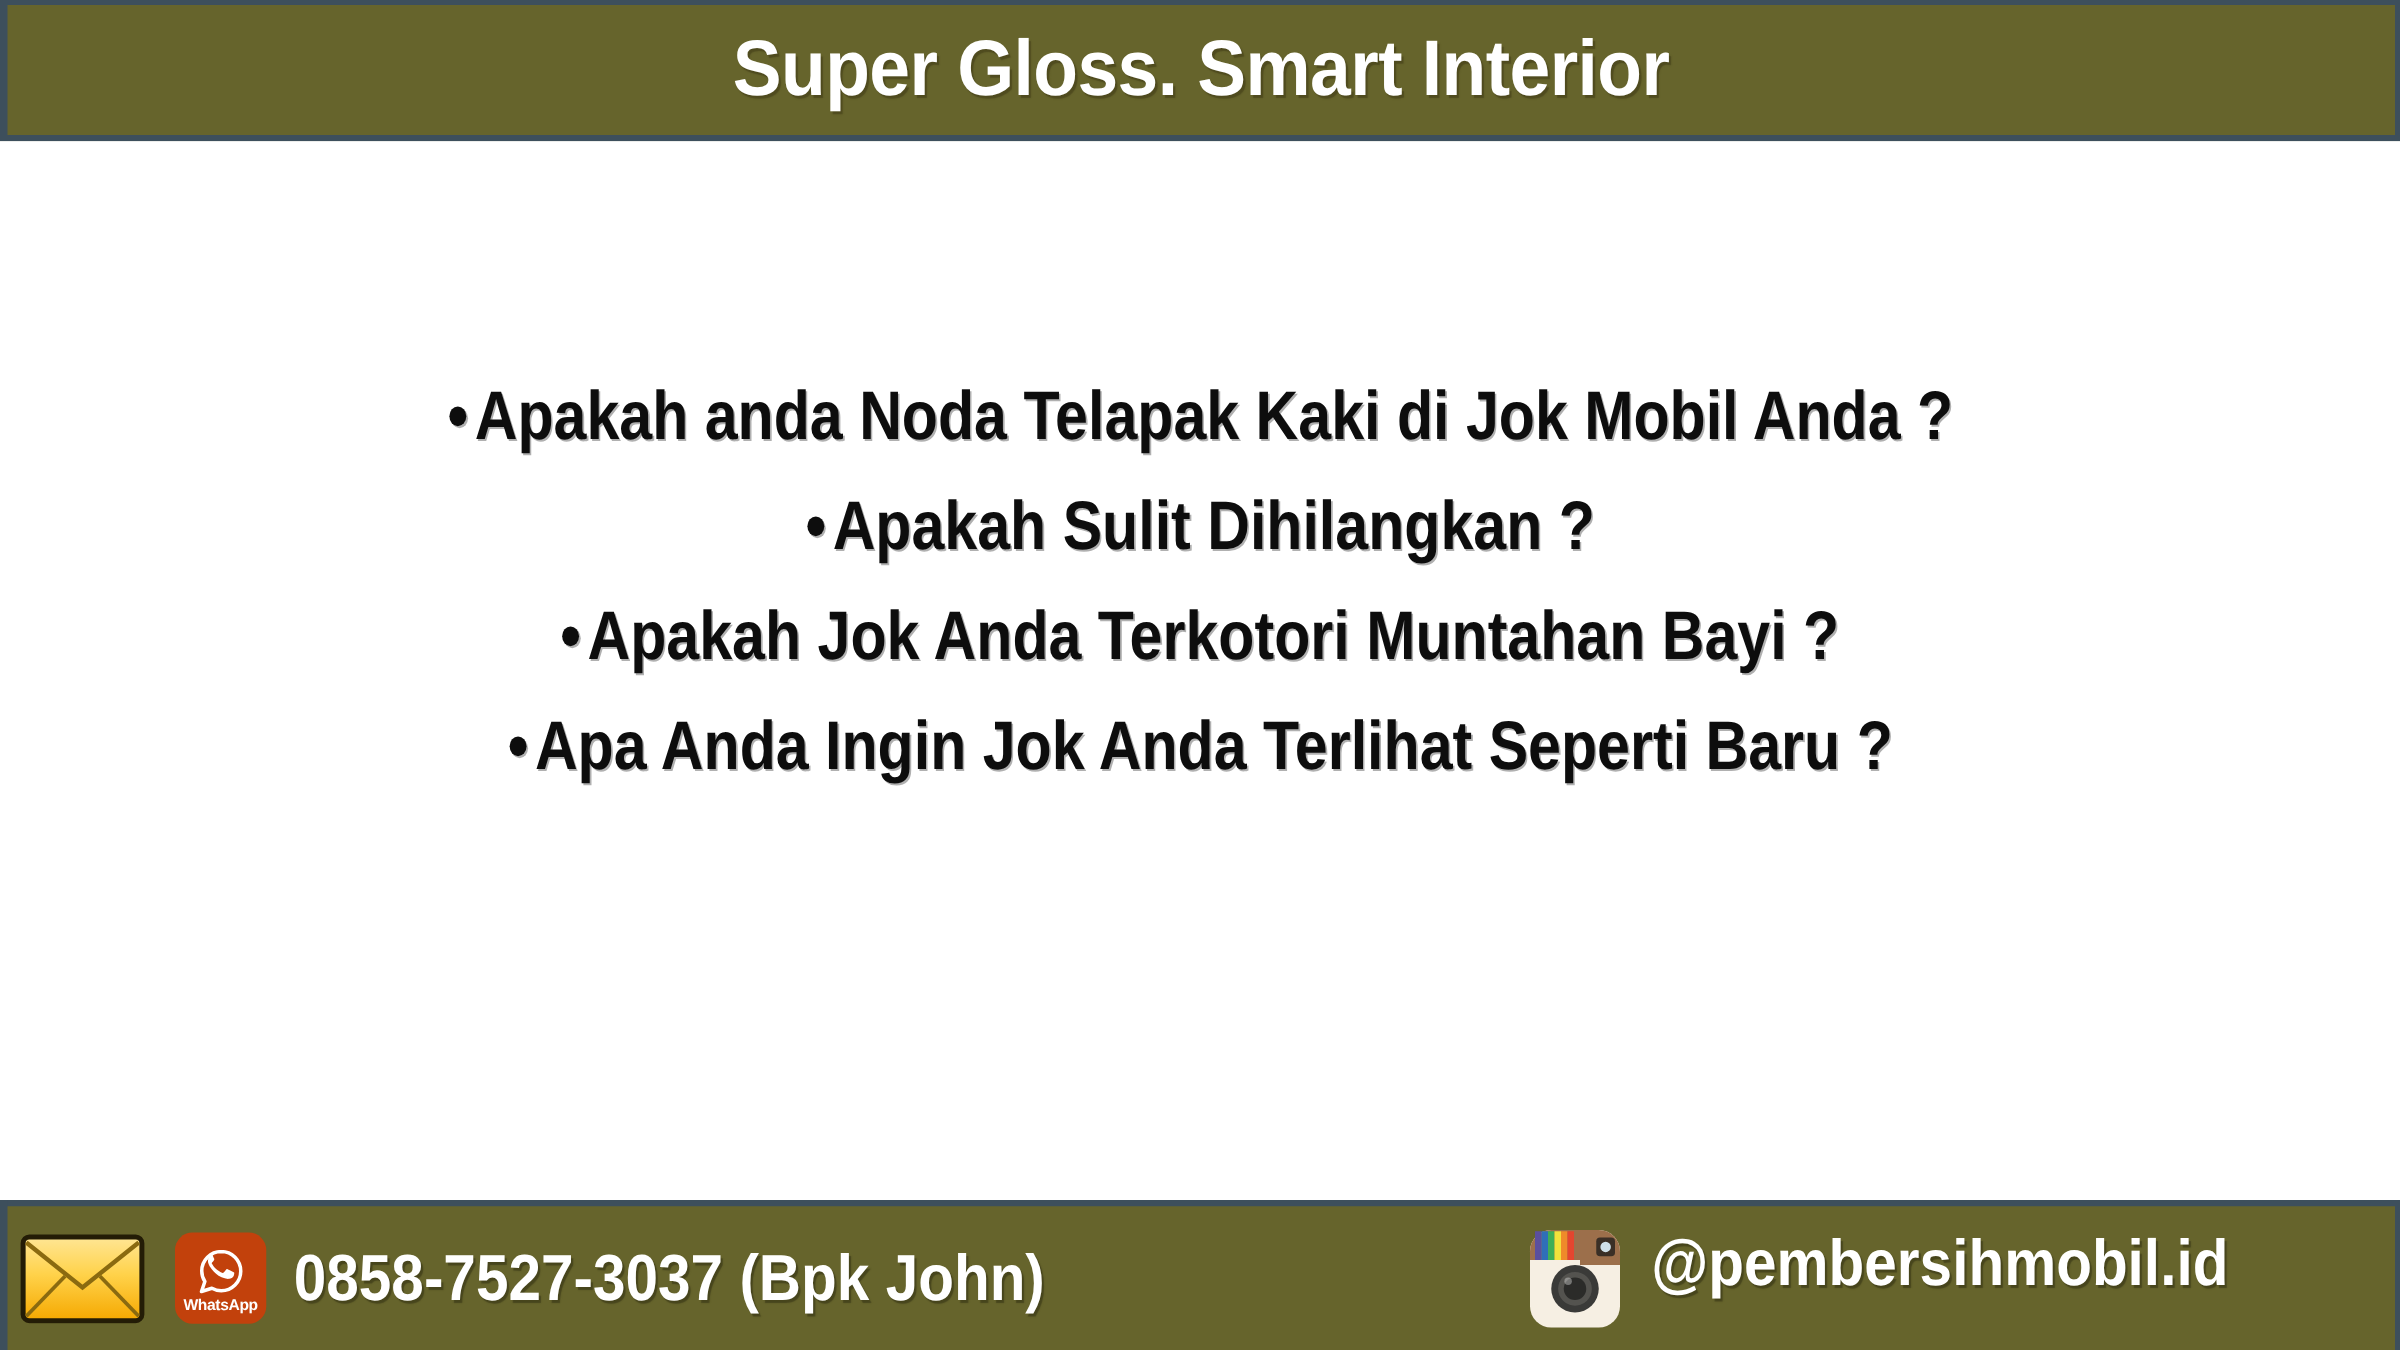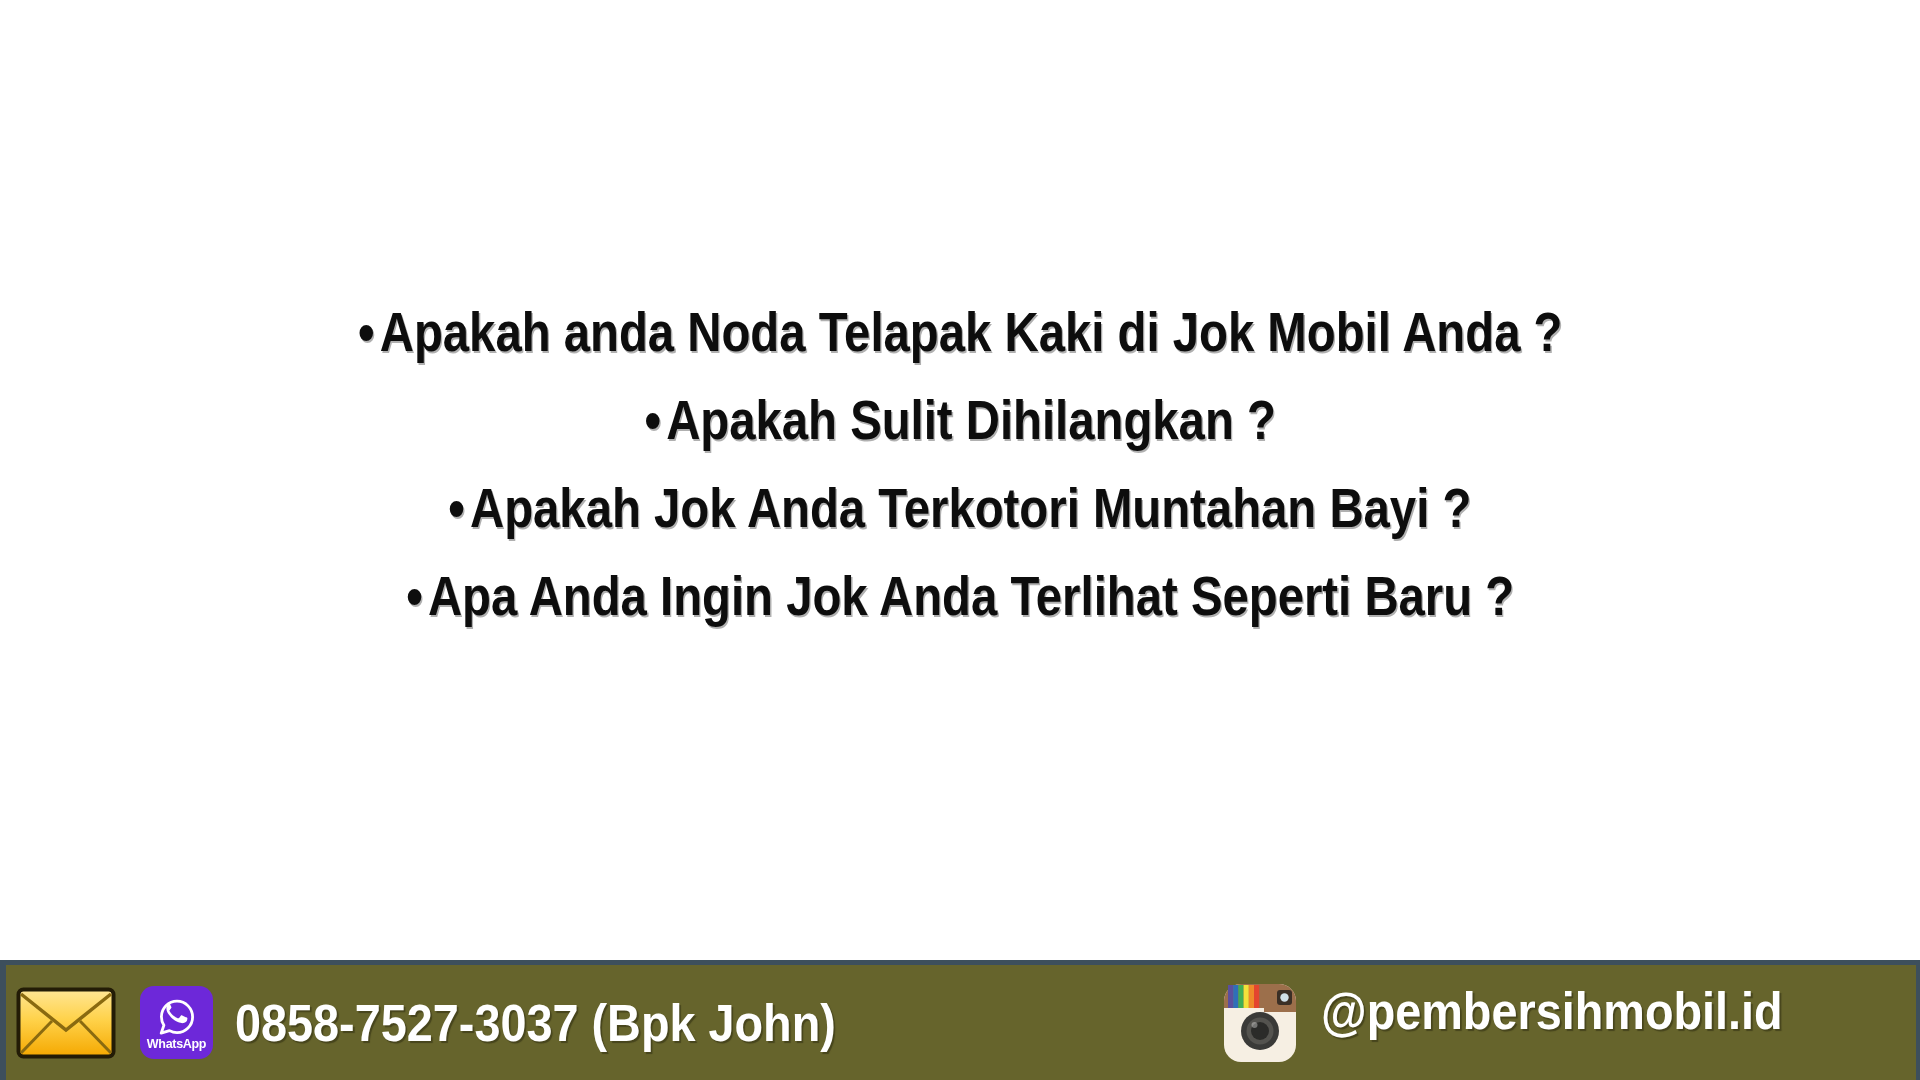--- a/index.html
+++ b/index.html
@@ -132,21 +132,21 @@
     margin-right: 24px;
     flex: none;
   }
   .env-icon svg { display: block; }
 
   
   .wa-icon {
     width: 73px;
     height: 73px;
     border-radius: 14px;
-    background: #6d28d9;
+    background: #c2410c;
     flex: none;
     margin-right: 22px;
     display: flex;
     flex-direction: column;
     align-items: center;
     justify-content: center;
     padding-top: 2px;
     box-sizing: border-box;
   }
   .wa-icon svg { display: block; margin-bottom: 1px; }
@@ -192,20 +192,23 @@
     transform: scaleX(0.9);
     transform-origin: left center;
     text-shadow: 2px 2px 1px rgba(50,48,18,0.6);
   }
 </style>
 </head>
 <body>
 
 <div class="slide">
 
+  <div class="header-bar">
+    <div class="header-title">Super Gloss. Smart Interior</div>
+  </div>
 
   <div class="body-area">
 
     <div class="ghost-band"></div>
 
     <div class="bullet-block">
 
       <div class="bullet-line">
         <span class="bullet-dot">•</span><span>Apakah anda Noda Telapak Kaki di Jok Mobil Anda ?</span>
       </div>

